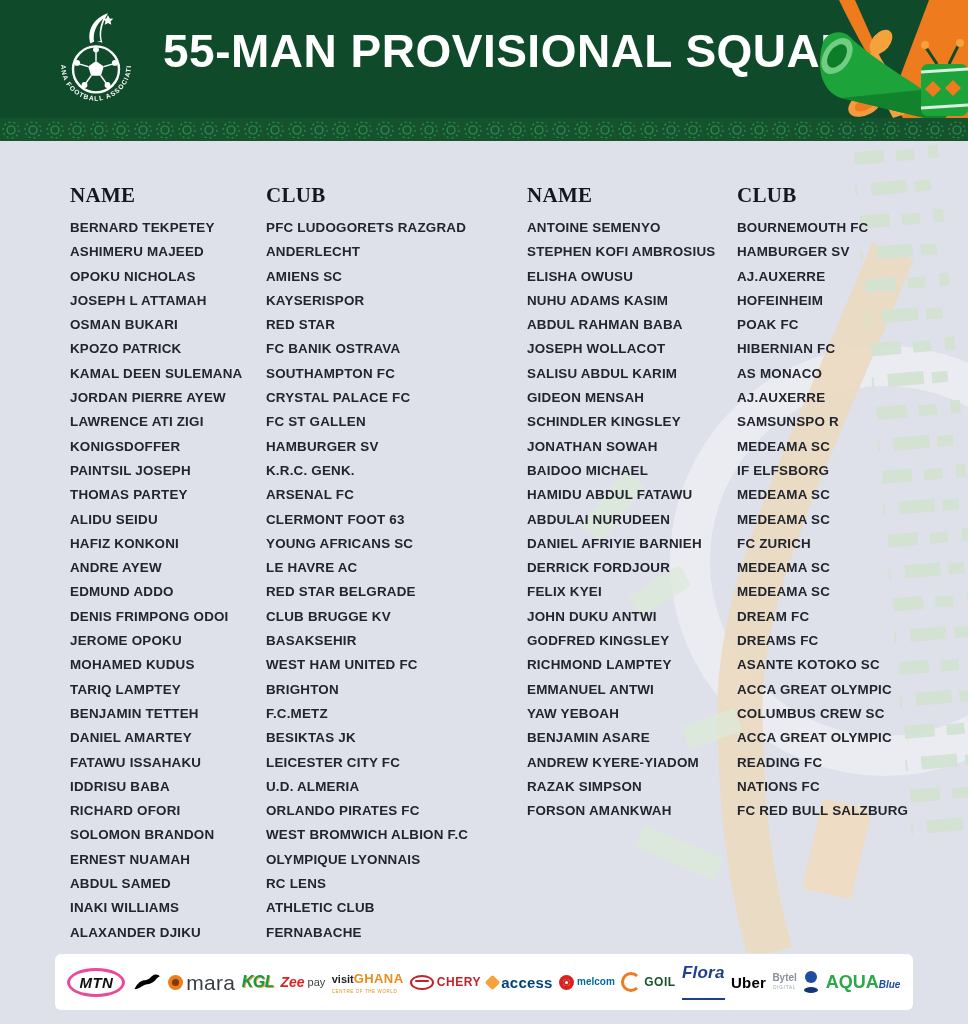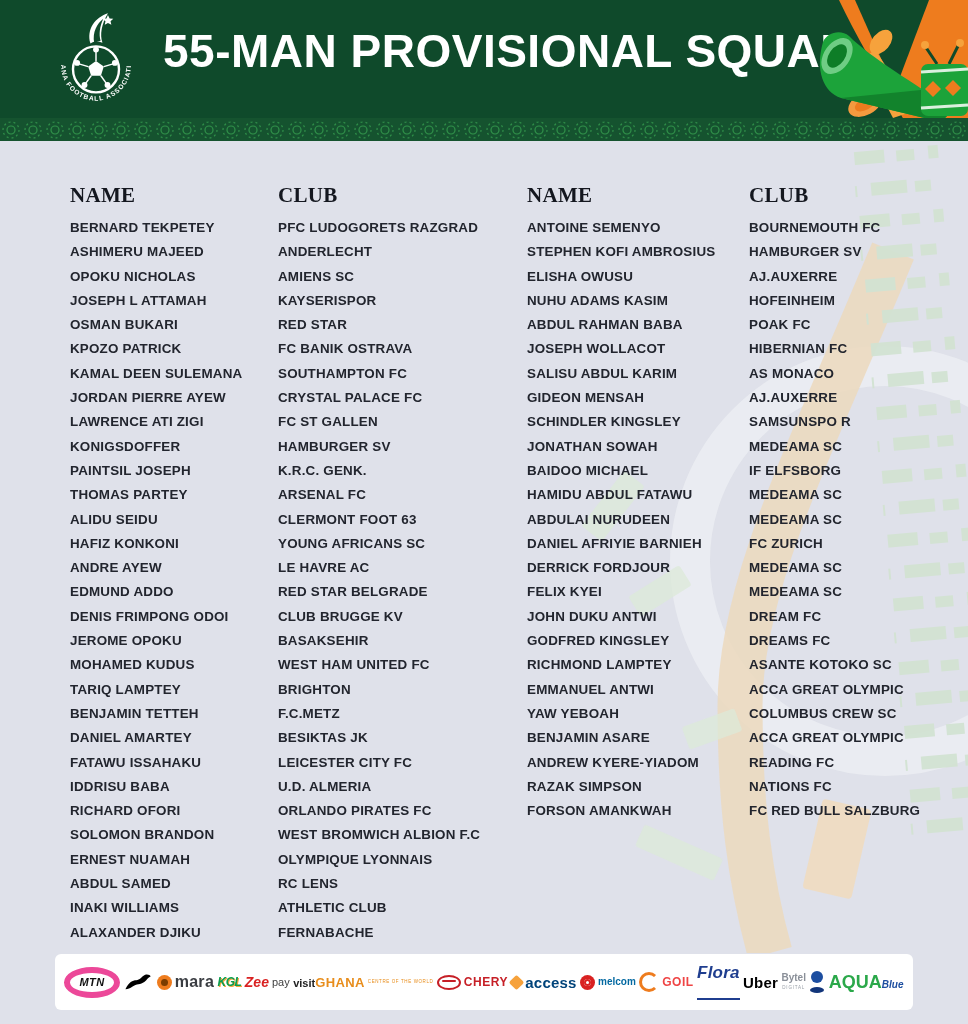--- a/index.html
+++ b/index.html
@@ -11,55 +11,55 @@
   .hdr-title{position:absolute;left:163px;top:24px;margin:0;font-size:46px;font-weight:800;
     color:#ffffff;letter-spacing:.5px;white-space:nowrap;font-family:"Liberation Sans",sans-serif}
   .gfa{position:absolute;left:50px;top:12px;width:92px;height:100px}
   .hdr-deco{position:absolute;right:0;top:0;width:175px;height:122px}
 
   
   .strip{position:absolute;top:118px;left:0;width:968px;height:23px}
 
   
   .wm{position:absolute;top:141px;left:0;width:968px;height:812px;pointer-events:none}
-  .half{position:absolute;top:182px;display:grid;column-gap:16px}
+  .half{position:absolute;top:182px;display:grid;column-gap:4px}
   .half-left{left:70px;width:412px;grid-template-columns:192px 1fr}
   .half-right{left:527px;width:420px;grid-template-columns:206px 1fr}
   .col-hd{font-family:"Liberation Serif",serif;font-weight:700;font-size:21px;color:#14171f;
     height:34px;line-height:26px;letter-spacing:.3px}
   .cell{height:24.3px;line-height:24.3px;font-size:13.4px;font-weight:700;color:#22252e;
     letter-spacing:.2px;white-space:nowrap}
 
   
   .sponsors{position:absolute;left:55px;top:954px;width:858px;height:56px;background:#ffffff;
     border-radius:6px;display:flex;align-items:center;justify-content:space-evenly;padding:0 6px;box-sizing:border-box}
   .logo{display:inline-flex;align-items:center;gap:3px;line-height:1}
-  .mtn b{display:inline-block;border:6px solid #ec4899;border-radius:50%;padding:4px 9px;
-    font-style:italic;font-size:11px;color:#111;letter-spacing:.5px}
+  .mtn b{display:inline-block;border:3px solid #ec4899;border-radius:50%;padding:4px 9px;
+    font-style:italic;font-size:15px;color:#111;letter-spacing:.5px}
   .mara-dot{width:15px;height:15px;border-radius:50%;background:#ee7c1e;display:inline-block;position:relative}
   .mara-dot::after{content:"";position:absolute;left:4px;top:4px;width:7px;height:7px;border-radius:50%;background:#7a3c00}
-  .mara b{font-size:16px;font-weight:700;color:#3a3d42;letter-spacing:.3px}
-  .kgl b{font-style:italic;font-weight:900;font-size:12px;color:#0a9e4e;letter-spacing:-.5px;
+  .mara b{font-size:21px;font-weight:400;color:#3a3d42;letter-spacing:.3px}
+  .kgl b{font-style:italic;font-weight:900;font-size:16px;color:#0a9e4e;letter-spacing:-.5px;
     text-shadow:1px 1px 0 #f6a23c}
   .zee .z1{color:#d92121;font-style:italic;font-weight:900;font-size:14px}
   .zee .z2{color:#404040;font-weight:400;font-size:11px}
-  .vg{display:inline-flex;align-items:center}
+  .vg{display:inline-flex;flex-direction:column;align-items:flex-start}
   .vg .v1 b{font-size:11px;font-weight:700;color:#222}
   .vg .v1 i{font-style:normal;font-weight:900;font-size:13px;color:#e88d1b;letter-spacing:.4px}
   .vg .v2{font-size:4.5px;color:#e88d1b;letter-spacing:.6px;margin-top:1px}
   .chery-oval{width:20px;height:11px;border:2px solid #c61f26;border-radius:50%;display:inline-block;position:relative}
   .chery-oval::after{content:"";position:absolute;left:3px;right:3px;top:3px;height:2px;background:#c61f26;border-radius:2px}
   .chery b{color:#c61f26;font-size:12px;font-weight:800;letter-spacing:.5px}
   .acc-d{width:11px;height:11px;background:#f6a23c;transform:rotate(45deg);display:inline-block;border-radius:2px}
   .access b{color:#00437a;font-size:15px;font-weight:800;letter-spacing:.2px}
   .mel-dot{width:15px;height:15px;border-radius:50%;background:#d92121;display:inline-block;position:relative}
   .mel-dot::after{content:"";position:absolute;left:4px;top:4px;width:7px;height:7px;border-radius:50%;background:#fff;box-shadow:inset 0 0 0 2px #d92121}
   .melcom b{color:#0369a1;font-size:10px;font-weight:700}
   .goil-g{width:14px;height:14px;border:3px solid #ee7c1e;border-radius:50%;border-right-color:transparent;display:inline-block}
-  .goil b{color:#ef4444;font-size:12px;font-weight:800;letter-spacing:.5px}
+  .goil b{color:#14532d;font-size:12px;font-weight:800;letter-spacing:.5px}
   .flora b{color:#1f3e8f;font-size:17px;font-weight:800;font-style:italic;letter-spacing:.2px;
     border-bottom:2px solid #1f3e8f;padding-bottom:17px}
   .uber b{color:#000;font-size:15px;font-weight:700;letter-spacing:.2px}
   .bytel{display:inline-flex;flex-direction:column;}
   .bytel b{color:#8a8f98;font-size:10px;font-weight:700}
   .bytel span{color:#9aa0a8;font-size:4.5px;letter-spacing:.8px}
   .pin{width:16px;height:22px;display:inline-block;position:relative}
   .pin::before{content:"";position:absolute;left:2px;top:0;width:12px;height:12px;border-radius:50%;background:#1d4ea0}
   .pin::after{content:"";position:absolute;left:1px;bottom:0;width:14px;height:6px;border-radius:50%;background:#12357a}
   .aqua{display:inline-flex;flex-direction:column;align-items:flex-start}

